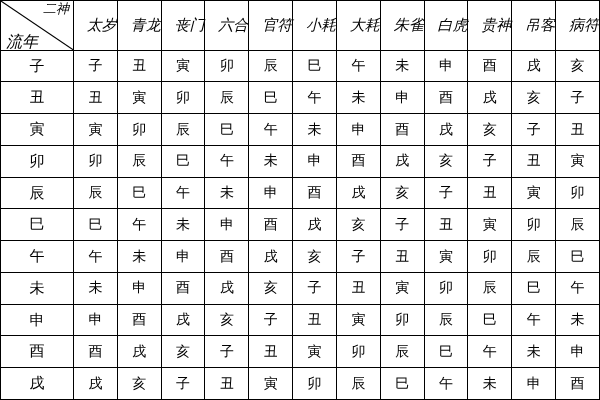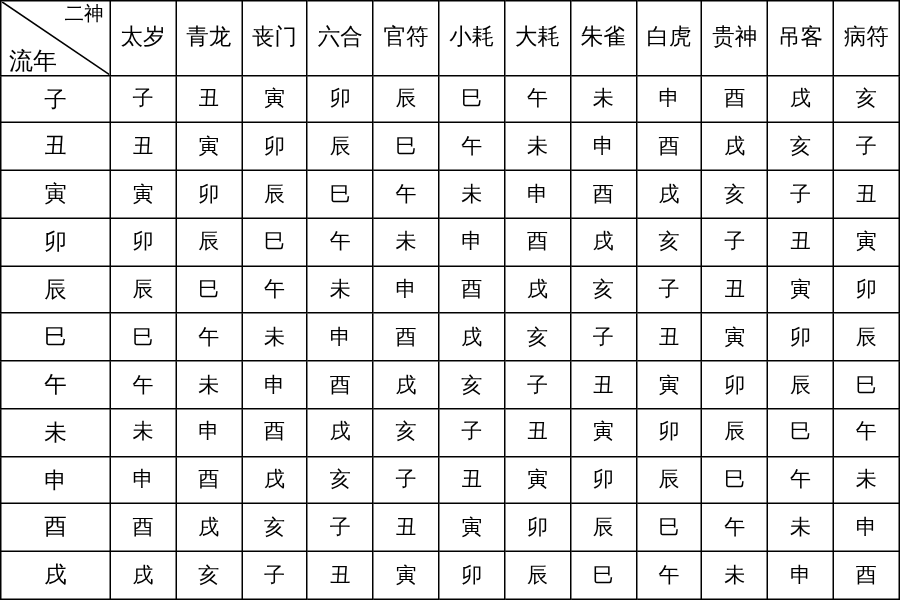--- a/index.html
+++ b/index.html
@@ -55,24 +55,26 @@
     bottom: 2px;
     font-size: 16px;
     line-height: 13px;
   }
   
   tr.head td {
     height: 46px;
     font-size: 15px;
     font-weight: bold;
     line-height: 15px;
+    font-style: italic;
   }
   tr.head td .hv {
     display: block;
     width: 100%;
+    text-align: right;
   }
   
   td.rowhead {
     font-size: 15px;
     font-weight: bold;
     width: 72px;
   }
   
   td.cell {
     font-size: 14px;

